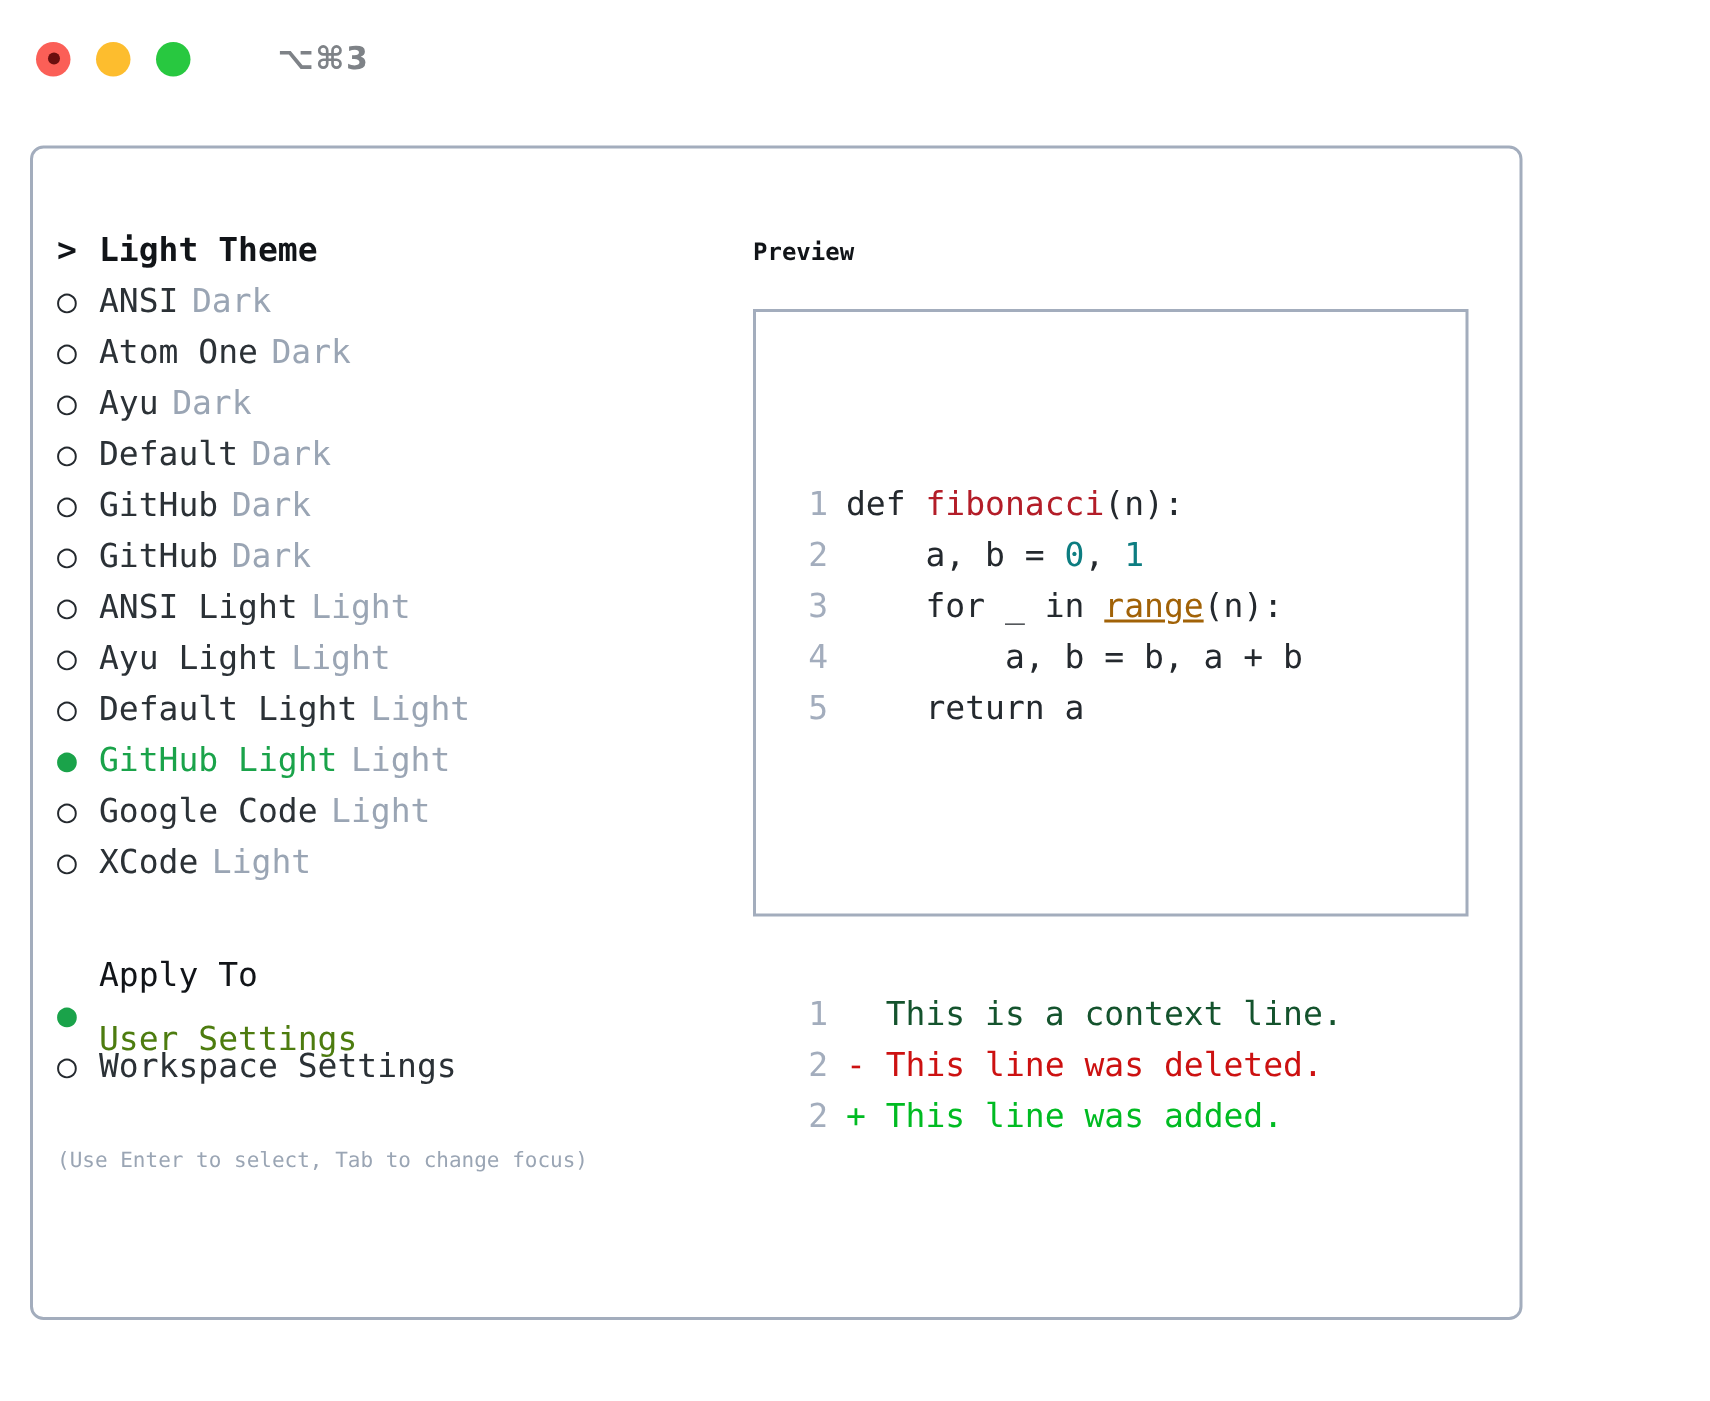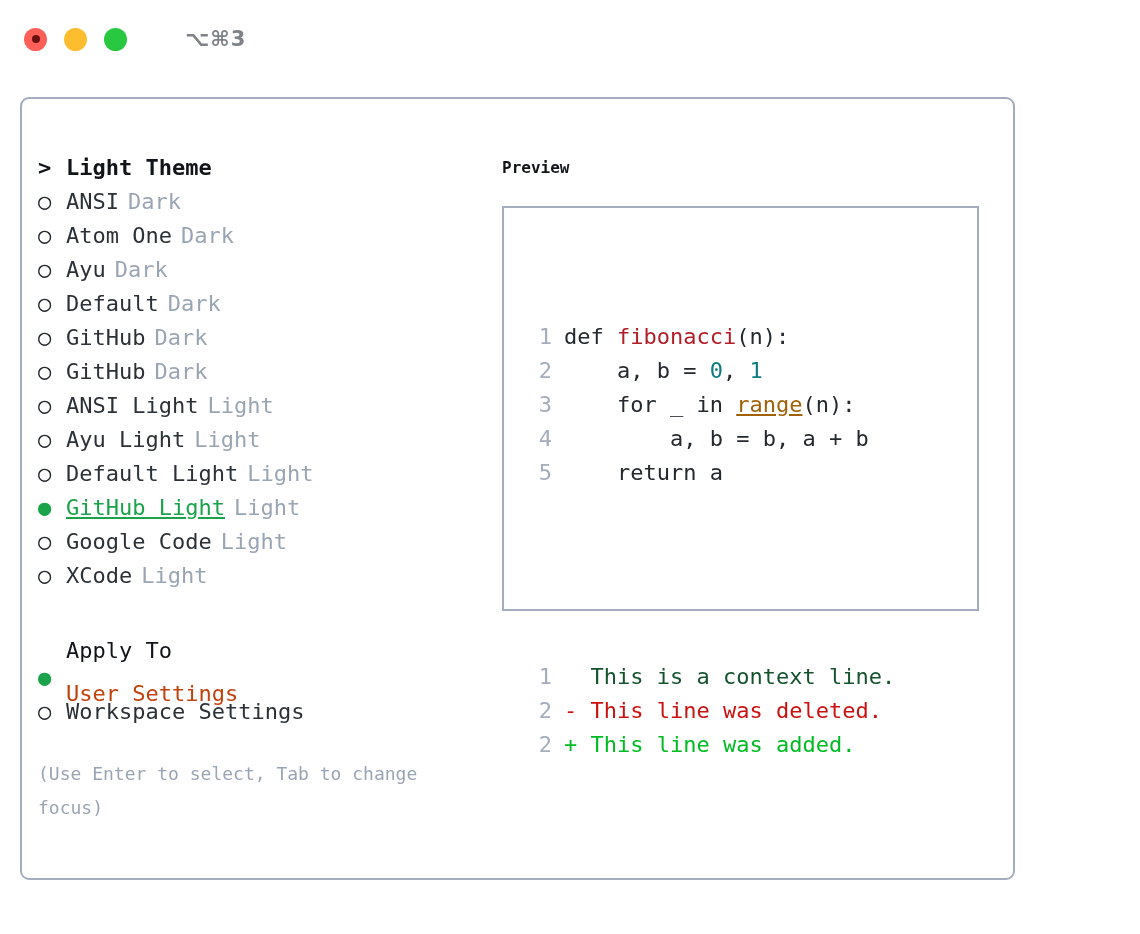--- a/index.html
+++ b/index.html
@@ -105,36 +105,36 @@
   }
   .marker.bullet-off { color: #24292e; }
   .marker.bullet-on  { color: #1aa34a; }
 
   .section-header {
     font-weight: 700;
     color: #111418;
     font-size: 22px;
   }
   .theme-name { color: #2b3136; }
-  .theme-name.selected { color: #1aa34a; text-decoration: underline; }
+  .theme-name.selected { color: #1aa34a; }
   .theme-tag { color: #9aa5b4; padding-left: 9px; }
 
   .spacer-row { height: 34px; }
 
   .apply-heading {
     color: #111418;
     font-size: 22px;
     margin-top: 13px;
   }
   .apply-name { color: #2b3136; }
-  .apply-name.selected { color: #c2410c; margin-top: 32px; }
+  .apply-name.selected { color: #4d7c0f; margin-top: 32px; }
 
   .hint {
     margin-top: 28px;
-    font-size: 18px;
+    font-size: 14px;
     line-height: 34px;
     color: #9aa5b4;
     width: 400px;
   }
 
   
   .right-col {
     position: absolute;
     left: 480px;
     top: 52px;

